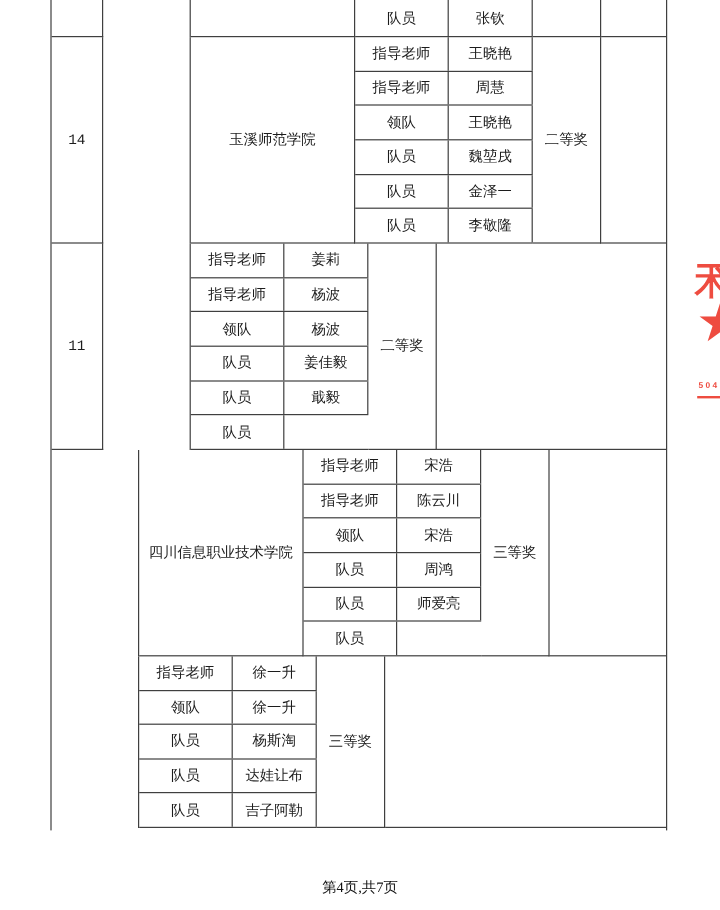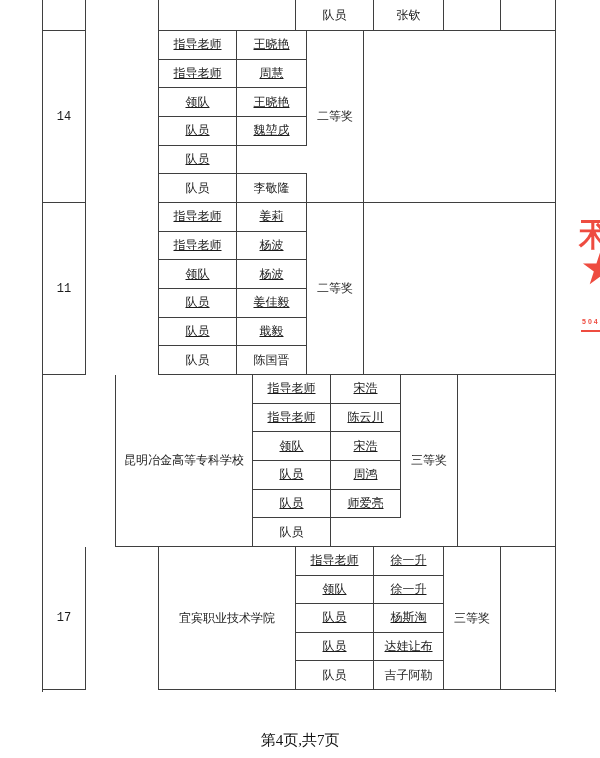--- a/index.html
+++ b/index.html
@@ -26,40 +26,40 @@
     border-right:1px solid var(--bc);
     display:flex;flex-direction:column;
   }
   .block{display:flex;width:100%;}
   .cell{display:flex;align-items:center;justify-content:center;text-align:center;}
   .c1{width:43px;border-right:1px solid var(--bc);border-bottom:1px solid var(--bc);font-family:Liberation Mono, monospace;}
   .c2{width:73px;border-right:1px solid var(--bc);}
   .c3{width:137px;border-right:1px solid var(--bc);border-bottom:1px solid var(--bc);padding:0 4px;line-height:1.35;}
   .mid{width:148px;border-bottom:1px solid var(--bc);display:flex;flex-direction:column;}
   .subrow{flex:1;display:flex;}
-  .subrow:not(:last-child){border-bottom:1px solid var(--bc);text-decoration:underline;}
+  .subrow:not(:last-child){border-bottom:1px solid var(--bc);}
   .role{width:78px;border-right:1px solid var(--bc);}
   .nm{flex:1;border-right:1px solid var(--bc);}
   .c6{width:57px;border-right:1px solid var(--bc);border-bottom:1px solid var(--bc);}
   .c7{flex:1;border-bottom:1px solid var(--bc);}
   .h-lead{height:31px;}
   .h-six{height:172px;}
   .h-five{height:143px;}
 
   
   .seal{position:absolute;color:var(--seal);}
   .seal-bar-top{top:220px;left:581px;width:19px;height:3px;background:var(--seal);}
   .seal-char{top:223px;left:579px;font-size:28px;font-weight:bold;line-height:1;}
   .seal-star{top:246px;left:580px;font-size:46px;line-height:1;}
   .seal-digits{top:318px;left:582px;font-size:7px;letter-spacing:2px;font-family:"Liberation Sans",sans-serif;font-weight:bold;}
   .seal-bar-bottom{top:330px;left:581px;width:19px;height:2px;background:var(--seal);}
 
   .footer{
     position:absolute;left:0;top:731px;width:100%;
-    text-align:center;font-size:15px;color:#111;
+    text-align:center;font-size:12px;color:#111;
   }
 </style>
 </head>
 <body>
 
 <div class="page">
 
   <div class="award-table">
 
     <div class="block h-lead">
@@ -72,39 +72,41 @@
           <div class="cell nm">张钦</div>
         </div>
       </div>
       <div class="cell c6"></div>
       <div class="c7"></div>
     </div>
 
     <div class="block h-six">
       <div class="cell c1">14</div>
       <div class="c2"></div>
+      <div class="cell c3">玉溪师范学院</div>
       <div class="mid">
         <div class="subrow">
           <div class="cell role">指导老师</div>
           <div class="cell nm">王晓艳</div>
         </div>
         <div class="subrow">
           <div class="cell role">指导老师</div>
           <div class="cell nm">周慧</div>
         </div>
         <div class="subrow">
           <div class="cell role">领队</div>
           <div class="cell nm">王晓艳</div>
         </div>
         <div class="subrow">
           <div class="cell role">队员</div>
           <div class="cell nm">魏堃戌</div>
         </div>
         <div class="subrow">
           <div class="cell role">队员</div>
+          <div class="cell nm">金泽一</div>
         </div>
         <div class="subrow">
           <div class="cell role">队员</div>
           <div class="cell nm">李敬隆</div>
         </div>
       </div>
       <div class="cell c6">二等奖</div>
       <div class="c7"></div>
     </div>
 
@@ -127,30 +129,29 @@
         <div class="subrow">
           <div class="cell role">队员</div>
           <div class="cell nm">姜佳毅</div>
         </div>
         <div class="subrow">
           <div class="cell role">队员</div>
           <div class="cell nm">戢毅</div>
         </div>
         <div class="subrow">
           <div class="cell role">队员</div>
-          <div class="cell nm">陈国晋</div>
         </div>
       </div>
       <div class="cell c6">二等奖</div>
       <div class="c7"></div>
     </div>
 
     <div class="block h-six">
       <div class="c2"></div>
-      <div class="cell c3">昆明冶金高等专科学校</div>
+      <div class="cell c3">四川信息职业技术学院</div>
       <div class="mid">
         <div class="subrow">
           <div class="cell role">指导老师</div>
           <div class="cell nm">宋浩</div>
         </div>
         <div class="subrow">
           <div class="cell role">指导老师</div>
           <div class="cell nm">陈云川</div>
         </div>
         <div class="subrow">
@@ -167,23 +168,21 @@
         </div>
         <div class="subrow">
           <div class="cell role">队员</div>
         </div>
       </div>
       <div class="cell c6">三等奖</div>
       <div class="c7"></div>
     </div>
 
     <div class="block h-five">
-      <div class="cell c1">17</div>
-      <div class="c2"></div>
-      <div class="cell c3">宜宾职业技术学院</div>
+      <div class="c2"></div>
       <div class="mid">
         <div class="subrow">
           <div class="cell role">指导老师</div>
           <div class="cell nm">徐一升</div>
         </div>
         <div class="subrow">
           <div class="cell role">领队</div>
           <div class="cell nm">徐一升</div>
         </div>
         <div class="subrow">

